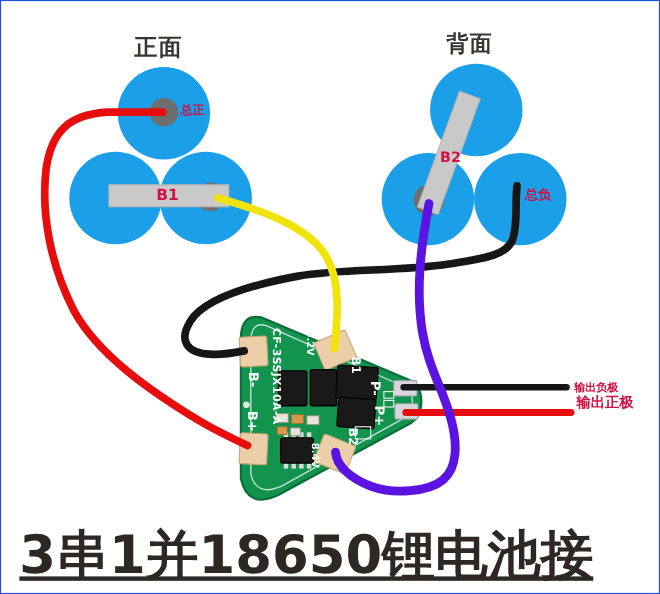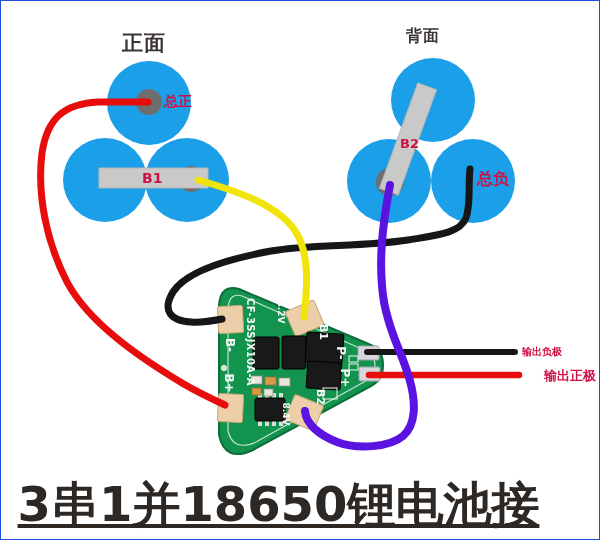--- a/index.html
+++ b/index.html
@@ -88,28 +88,28 @@
     <path d="M 366 351 L 514 351" style="stroke:var(--wire-black)" stroke-width="6" stroke-linecap="round" fill="none"></path>
     <path d="M 368 374 L 518 374" style="stroke:var(--wire-red)" stroke-width="6.5" stroke-linecap="round" fill="none"></path>
 
     <path d="M 469 168 C 467 186 470 202 465 217 C 459 232 437 234 407 239 C 362 246 310 243 270 250 C 232 257 186 269 172 291 C 161 309 169 320 190 321 C 201 322 211 320 221 318" style="stroke:var(--wire-black)" stroke-width="7" stroke-linecap="round" fill="none"></path>
     <path d="M 197 179 C 240 191 281 206 296 233 C 309 256 306 288 303 316" style="stroke:var(--wire-yellow)" stroke-width="7" stroke-linecap="round" fill="none"></path>
     <path d="M 147 101 L 97 101 C 62 103 46 118 41 152 C 36 193 45 240 66 281 C 88 322 138 356 181 382 C 198 392 211 398 224 404" style="stroke:var(--wire-red)" stroke-width="7" stroke-linecap="round" fill="none"></path>
     <path d="M 389 184 C 381 226 377 264 383 301 C 389 335 402 353 409 380 C 415 402 415 424 402 435 C 389 446 357 449 336 441 C 318 434 305 423 304 410" style="stroke:var(--wire-purple)" stroke-width="8" stroke-linecap="round" fill="none"></path>
   </svg>
 
   <div class="heading" style="left:121px;top:28px;">正面</div>
-  <div class="heading" style="left:405px;top:25px;font-size:16px;">背面</div>
+  <div class="heading" style="left:405px;top:25px;font-size:20px;">背面</div>
 
-  <div class="redlbl" style="left:163px;top:92px;font-size:14px;">总正</div>
+  <div class="redlbl" style="left:163px;top:92px;font-size:11px;">总正</div>
   <div class="redlbl" style="left:141px;top:169px;font-size:14px;">B1</div>
   <div class="redlbl" style="left:399px;top:135px;font-size:13px;">B2</div>
-  <div class="redlbl" style="left:476px;top:168px;font-size:16px;">总负</div>
+  <div class="redlbl" style="left:476px;top:168px;font-size:12px;">总负</div>
   <div class="redlbl" style="left:521px;top:344px;font-size:10px;">输出负极</div>
-  <div class="redlbl" style="left:523px;top:366px;font-size:13px;margin-left:20px;">输出正极</div>
+  <div class="redlbl" style="left:523px;top:356px;font-size:13px;">输出正极</div>
 
   <div class="silk" style="left:190px;top:335px;width:118px;height:12px;font-size:10px;letter-spacing:0.3px;">CF-3SSJX10A-A</div>
   <div class="silk" style="left:217px;top:338px;width:24px;height:12px;font-size:12px;">B-</div>
   <div class="silk" style="left:216px;top:376px;width:24px;height:12px;font-size:12px;">B+</div>
   <div class="silk" style="left:265px;top:305px;width:30px;height:12px;font-size:9px;">4.2V</div>
   <div class="silk" style="left:310px;top:325px;width:24px;height:12px;font-size:11px;">B1</div>
   <div class="silk" style="left:328px;top:346px;width:24px;height:12px;font-size:12px;">P-</div>
   <div class="silk" style="left:332px;top:371px;width:24px;height:12px;font-size:12px;">P+</div>
   <div class="silk" style="left:307px;top:390px;width:24px;height:12px;font-size:11px;">B2</div>
   <div class="silk" style="left:270px;top:407px;width:30px;height:12px;font-size:9px;">8.4V</div>

